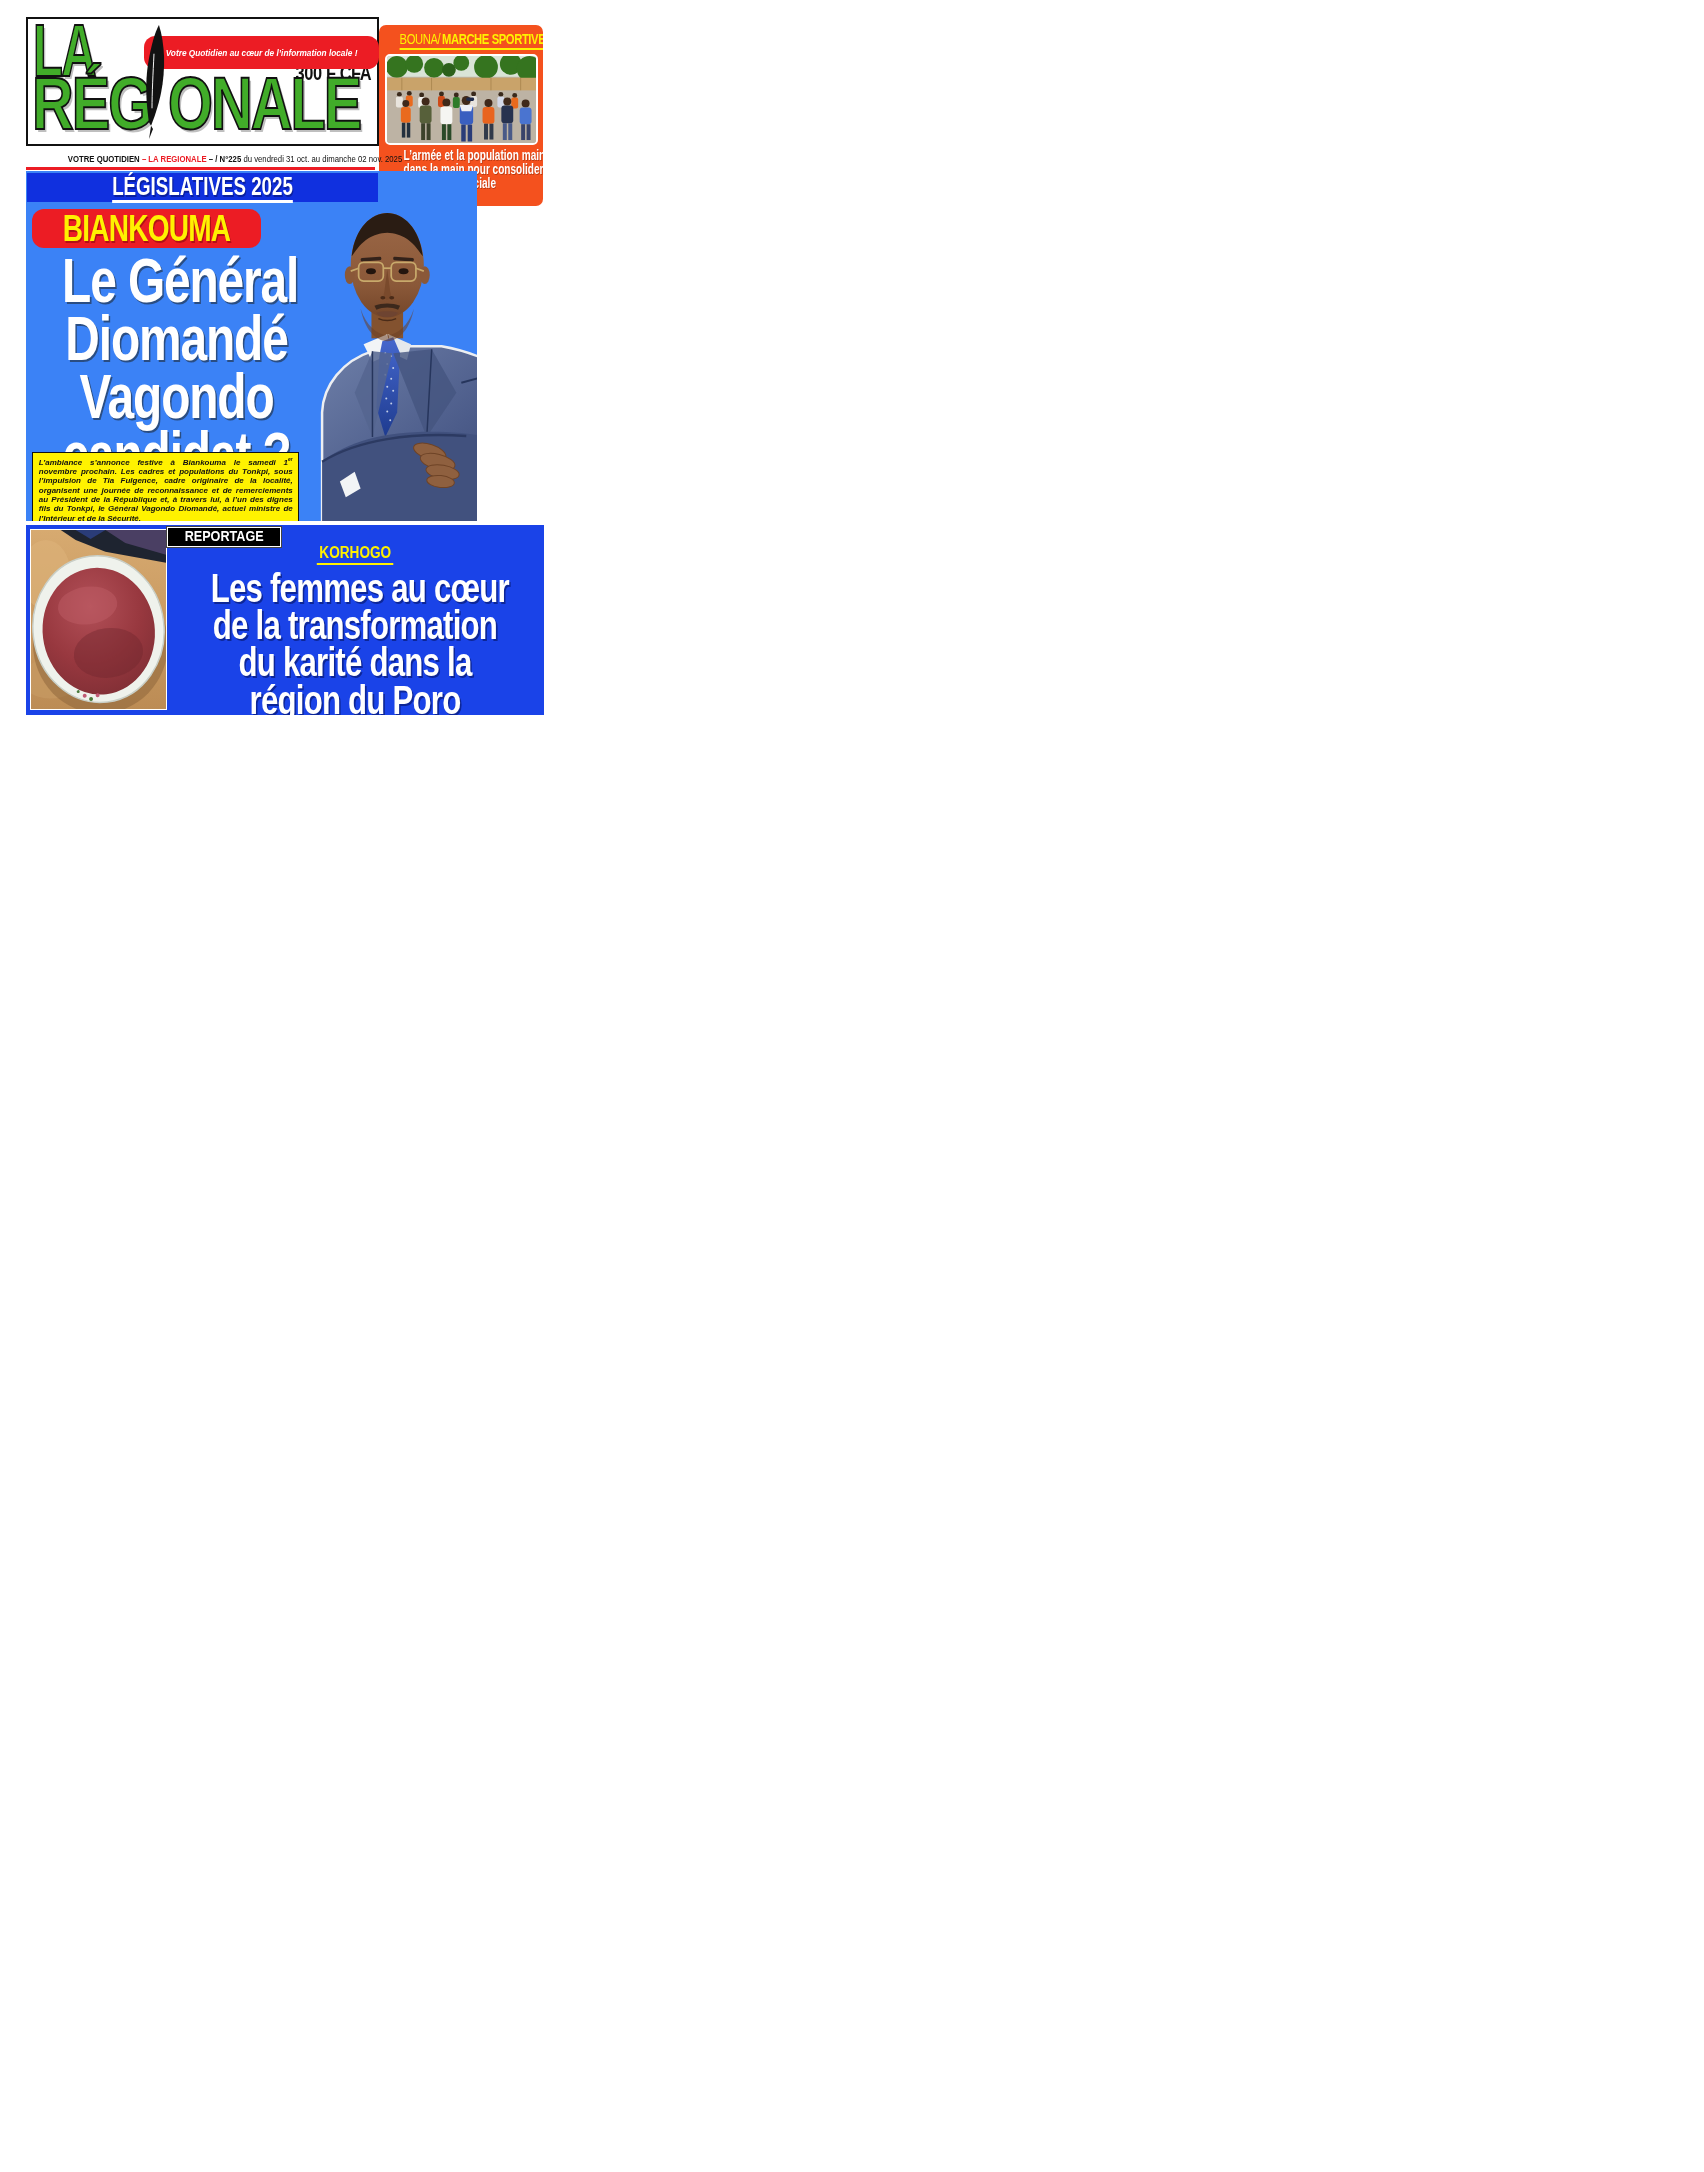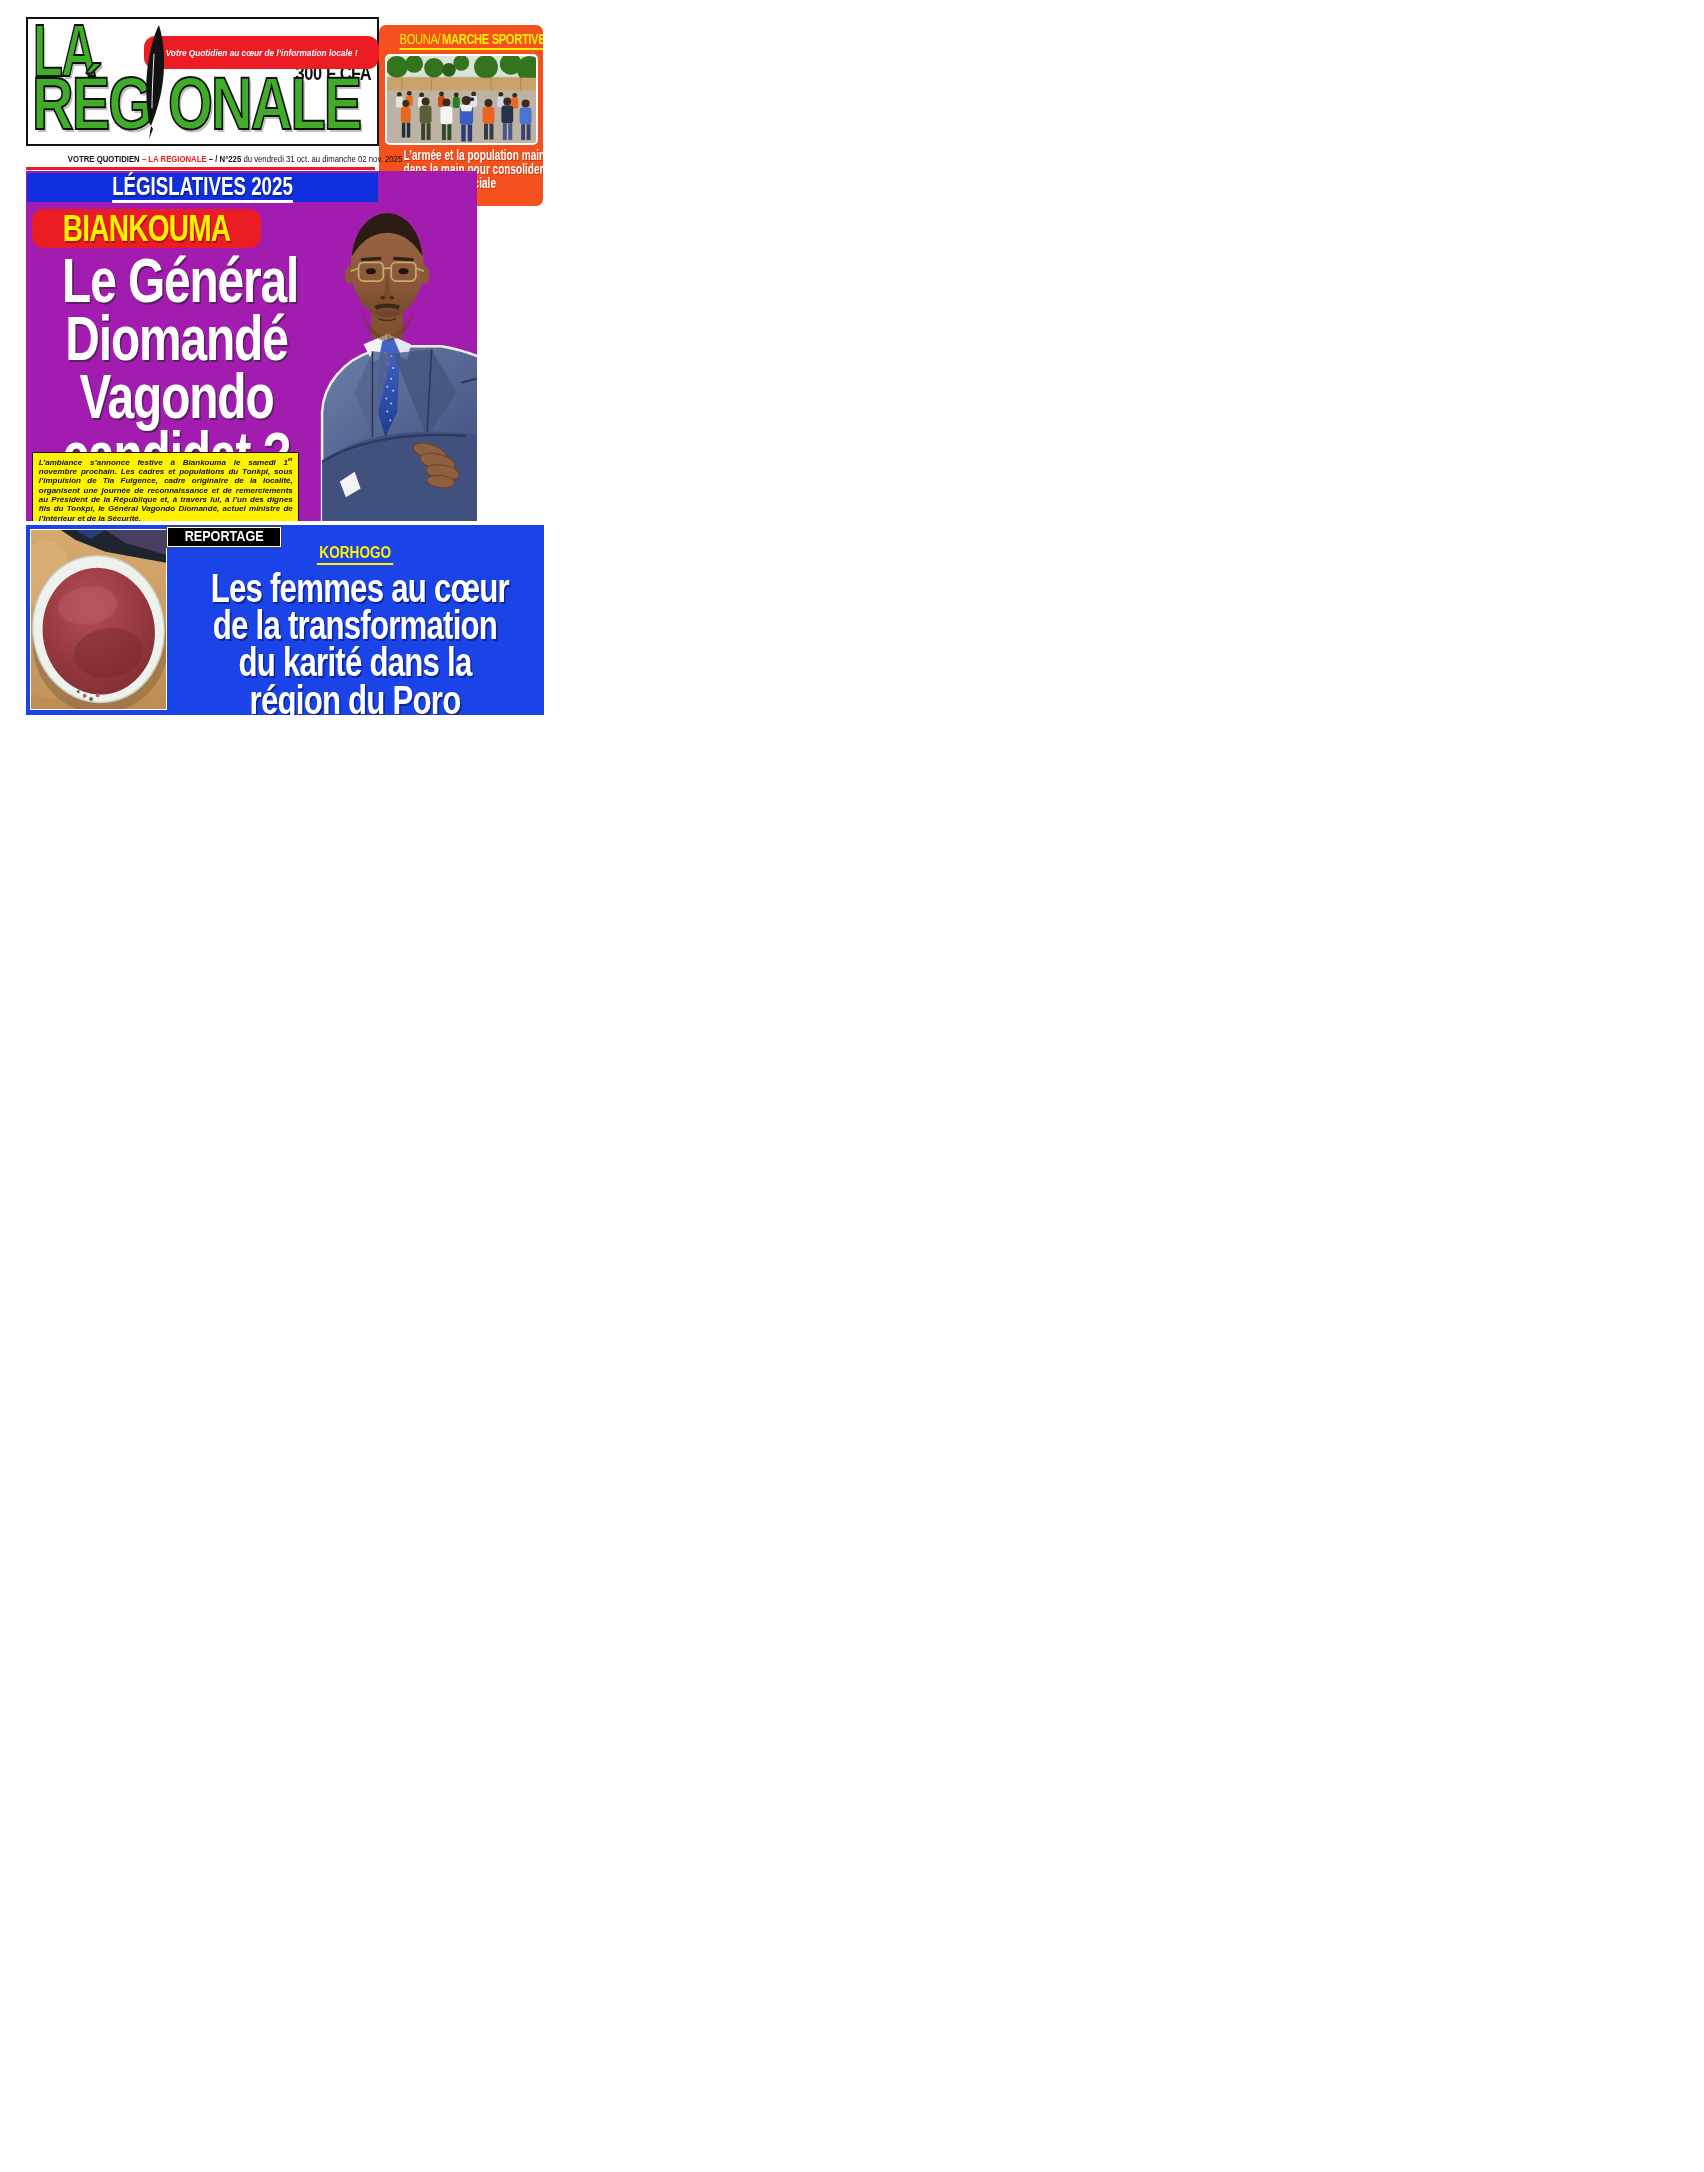--- a/index.html
+++ b/index.html
@@ -33,21 +33,21 @@
   #bouna-headline div{transform:scaleX(.70);transform-origin:center;white-space:nowrap;}
 
   
   #infobar{left:26px;top:153px;width:349px;text-align:center;font-size:9.7px;color:#111;white-space:nowrap;}
   #infobar .in{display:inline-block;transform:scaleX(.8);transform-origin:center;}
   #infobar .brand{color:#EC1C24;font-weight:bold;}
   #infobar .bold{font-weight:900;}
   #redline{left:26px;top:167px;width:349px;height:3px;background:#EC1C24;}
 
   
-  #gray-panel{left:26px;top:171px;width:451px;height:350px;background:#a21caf;overflow:hidden;}
+  #gray-panel{left:26px;top:171px;width:451px;height:350px;background:#3b82f6;overflow:hidden;}
   #legis-banner{left:1px;top:2px;width:351px;height:29px;background:#1030DF;display:flex;align-items:center;justify-content:center;}
   #legis-banner .t{color:#fff;font-weight:bold;font-size:26px;letter-spacing:0px;line-height:1;
       border-bottom:3px solid #fff;padding-bottom:1px;white-space:nowrap;transform:scaleX(.72);transform-origin:center;
       text-shadow:1.5px 1.5px 0 rgba(0,0,40,.35);}
   #biankouma-pill{left:6.4px;top:38px;width:229px;height:39px;background:#EC1C24;border-radius:12px;
       display:flex;align-items:center;justify-content:center;}
   #biankouma-pill span{color:#FFF100;font-weight:bold;font-size:36px;line-height:1;letter-spacing:-1px;
       transform:scaleX(.78);transform-origin:center;text-shadow:1.5px 1.5px 0 rgba(90,0,0,.4);}
   #main-headline{left:0px;top:81px;width:301px;text-align:center;color:#fff;font-weight:bold;font-size:63px;line-height:.92;
       text-shadow:2px 2px 0 rgba(30,35,35,.55);}

